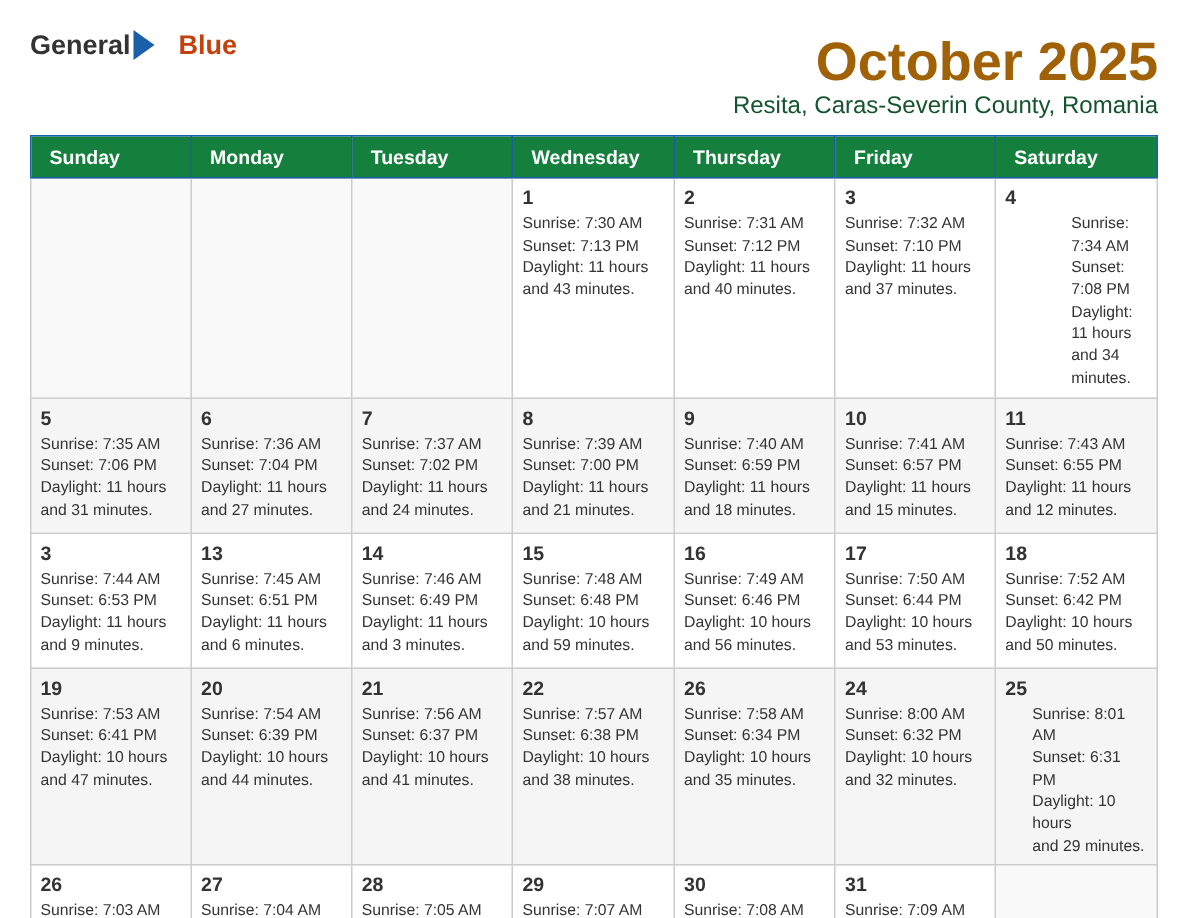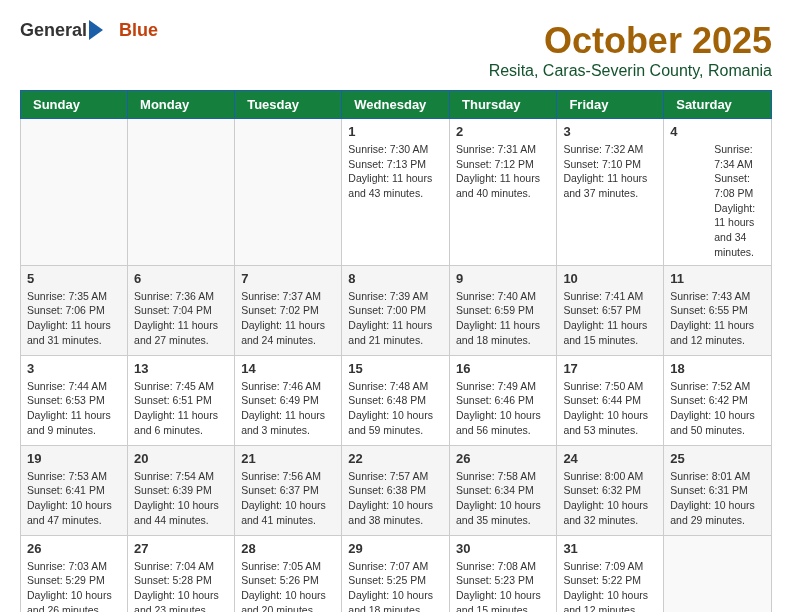--- a/index.html
+++ b/index.html
@@ -298,21 +298,21 @@
         </td>
         <td>
           <div class="day-num">24</div>
           <div class="day-info" style="white-space: pre-line;">Sunrise: 8:00 AM
 Sunset: 6:32 PM
 Daylight: 10 hours
 and 32 minutes.</div>
         </td>
         <td>
           <div class="day-num">25</div>
-          <div class="day-info" style="white-space: pre-line;">Sunrise: 8:01 AM
+          <div class="day-info" style="white-space: pre-line; margin-left: 18px;">Sunrise: 8:01 AM
 Sunset: 6:31 PM
 Daylight: 10 hours
 and 29 minutes.</div>
         </td>
       </tr>
       <tr class="row-even">
         <td>
           <div class="day-num">26</div>
           <div class="day-info" style="white-space: pre-line;">Sunrise: 7:03 AM
 Sunset: 5:29 PM

